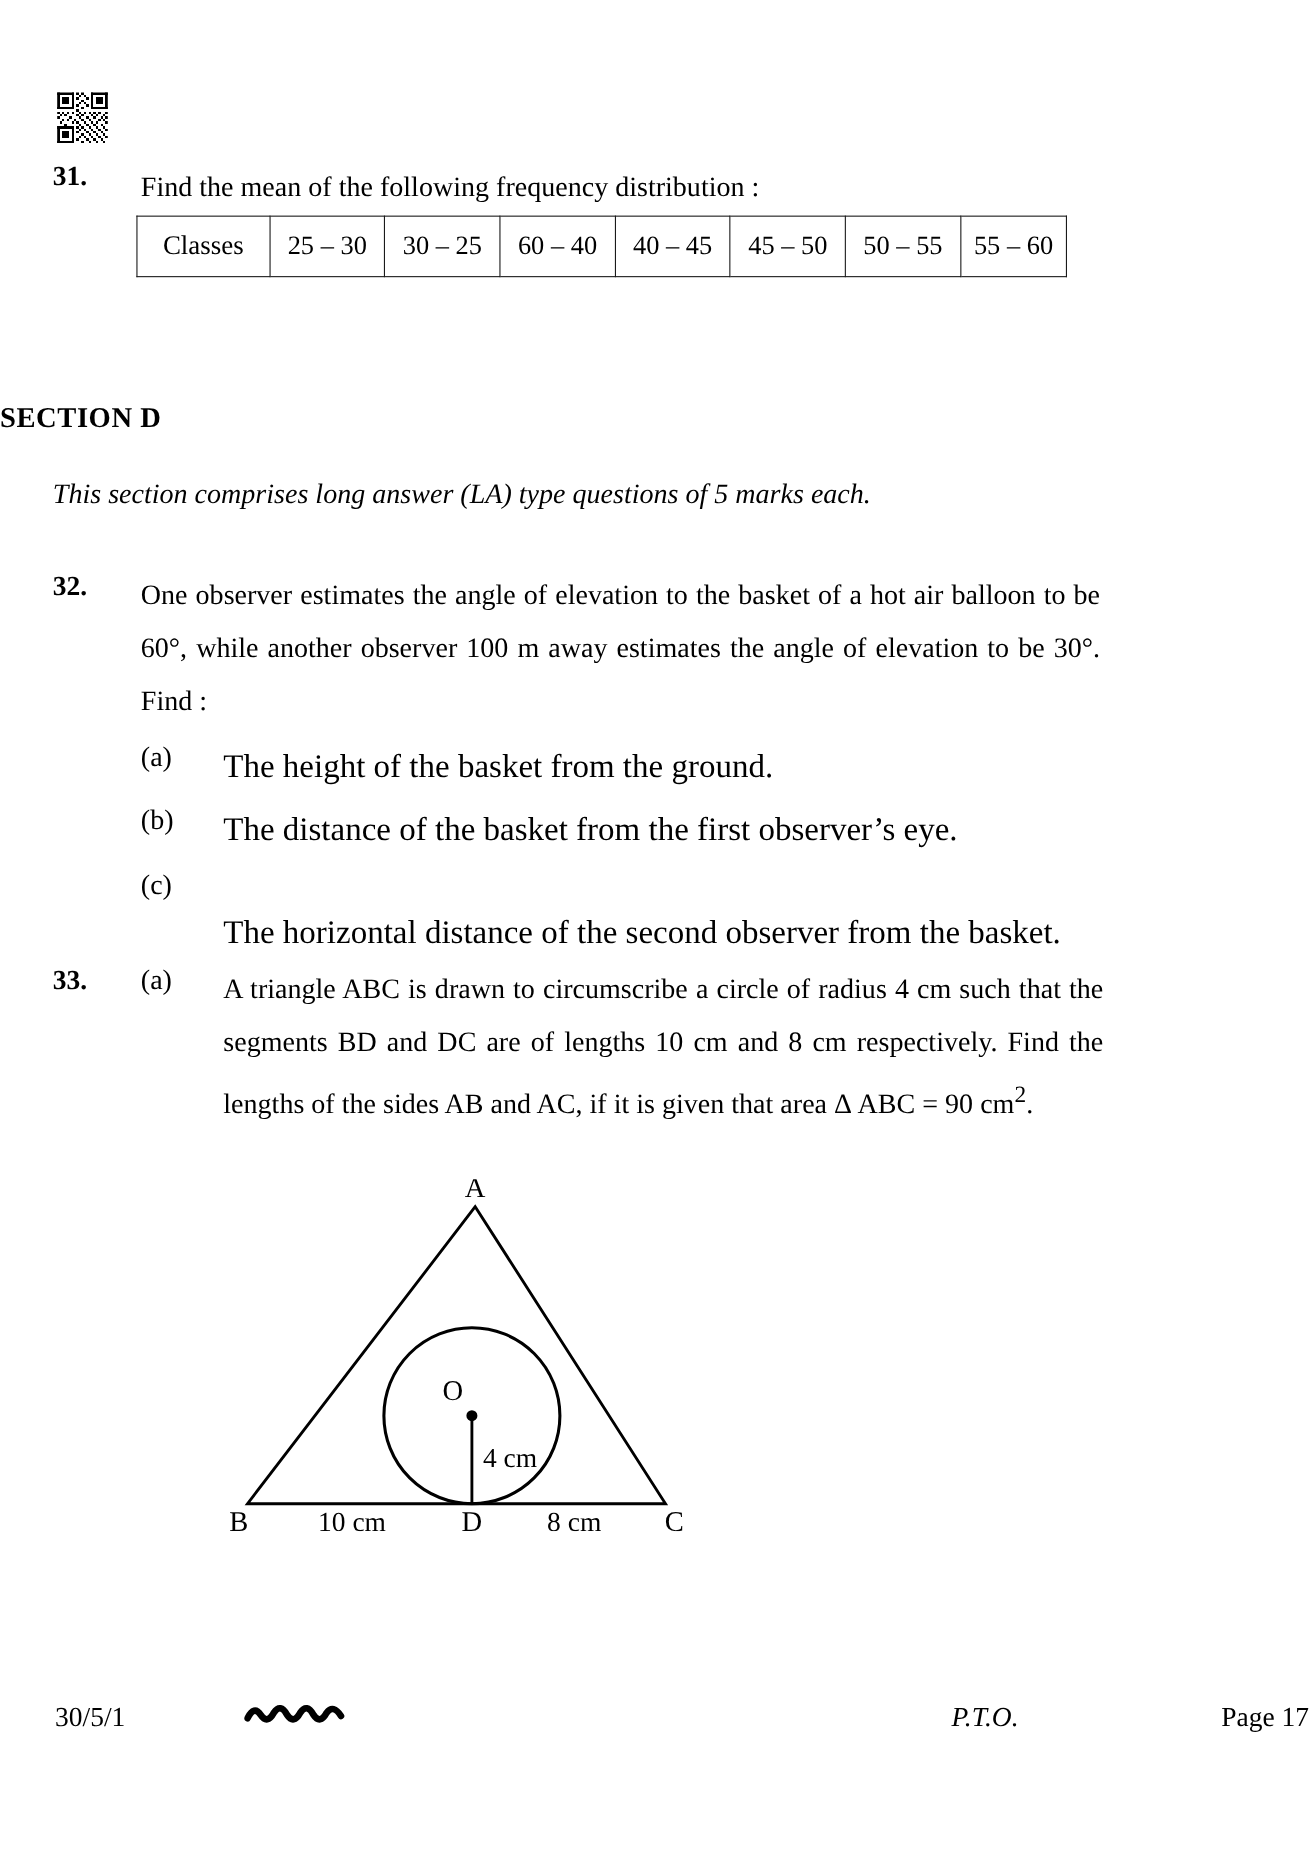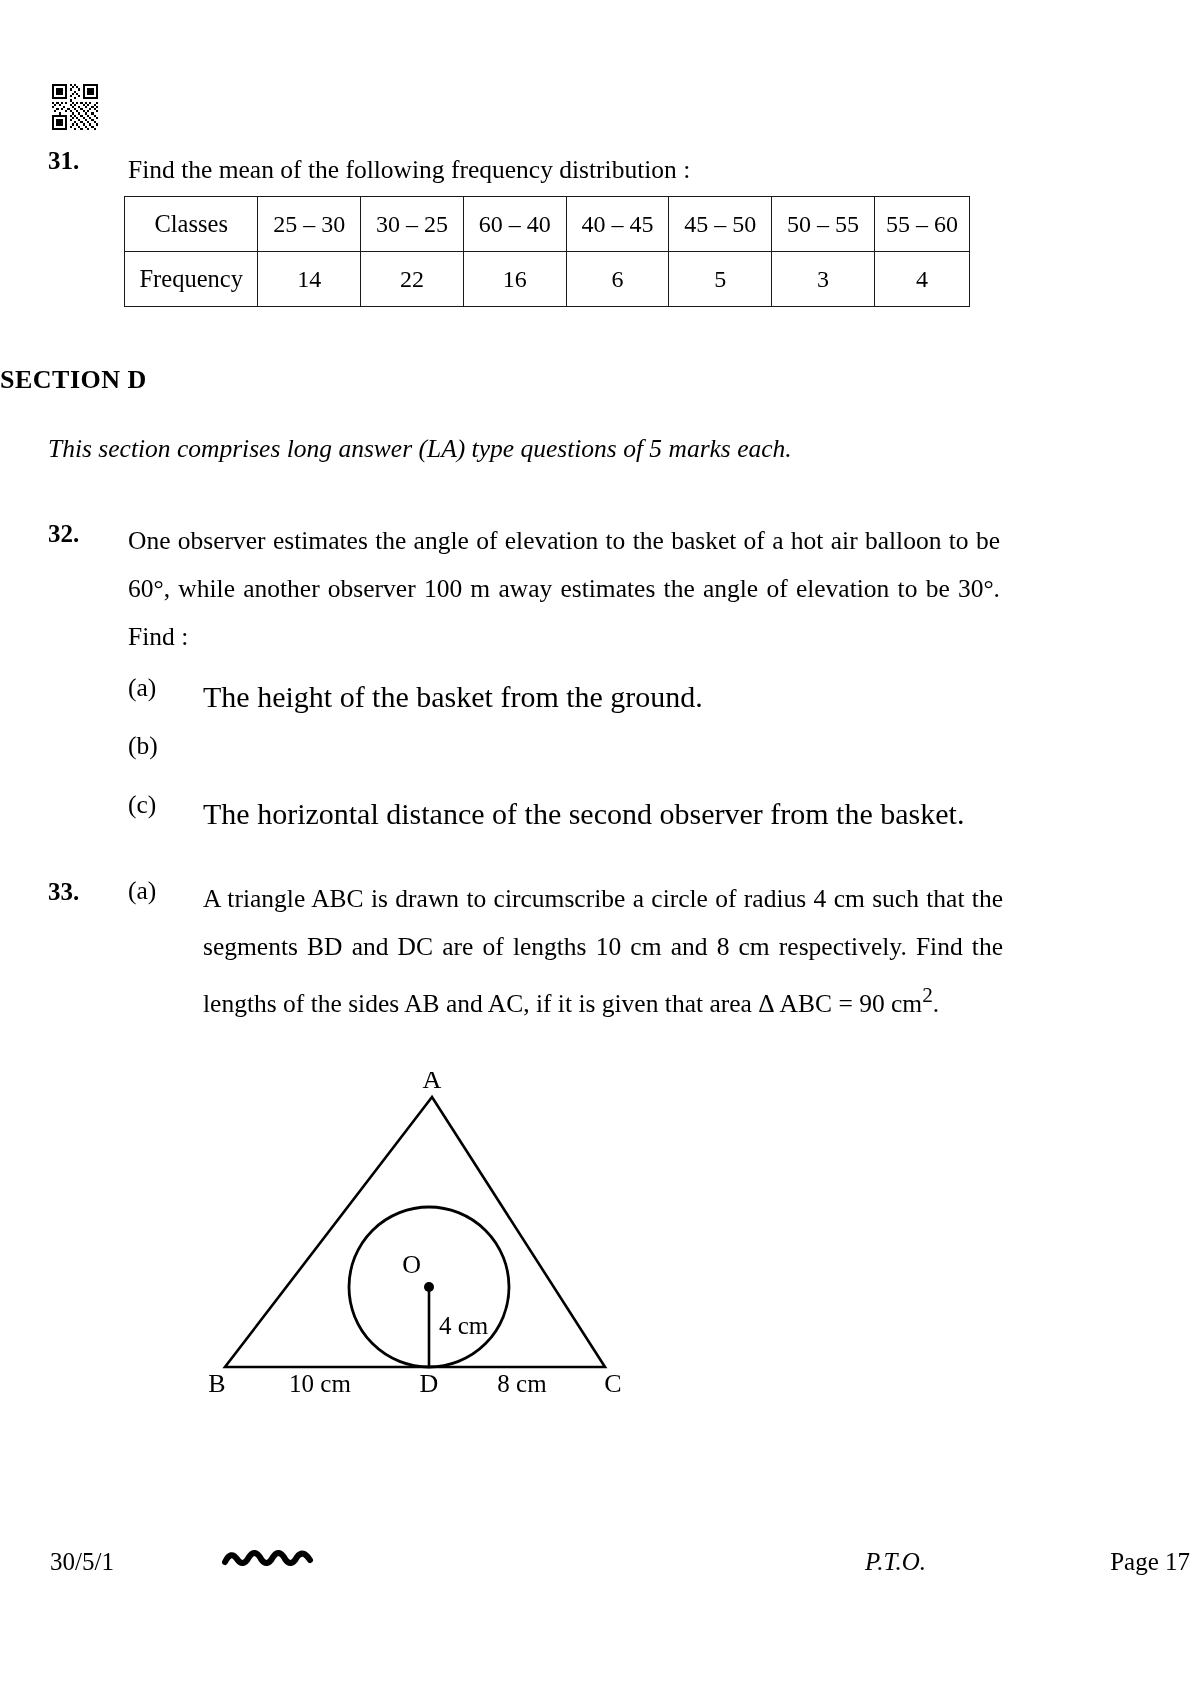--- a/index.html
+++ b/index.html
@@ -106,21 +106,21 @@
   #q32-text { left: 128px; top: 517px; width: 872px; }
 
   .sub-item { position: absolute; font-size: 30px; line-height: 48px; }
   .sub-label { position: absolute; font-size: 25.5px; }
 
   #q32a-label { left: 128px; top: 673px; }
   #q32a-text  { left: 203px; top: 673px; width: 820px; }
   #q32b-label { left: 128px; top: 731px; }
   #q32b-text  { left: 203px; top: 731px; width: 820px; }
   #q32c-label { left: 128px; top: 790px; }
-  #q32c-text  { left: 203px; top: 790px; width: 820px; }
+  #q32c-text  { left: 203px; top: 824px; width: 820px; }
 
   
   #q33-num    { left: 48px; top: 879px; }
   #q33a-label { left: 128px; top: 876px; }
   #q33a-text  { left: 203px; top: 875px; width: 800px; }
 
   
   #diagram {
     position: absolute;
     left: 195px;
@@ -278,42 +278,33 @@
         <tr>
       <td class="rowhead">Classes</td>
       <td class="cls">25 – 30</td>
       <td class="cls">30 – 25</td>
       <td class="cls">60 – 40</td>
       <td class="cls">40 – 45</td>
       <td class="cls">45 – 50</td>
       <td class="cls">50 – 55</td>
       <td class="cls last">55 – 60</td>
     </tr>
-    <tr>
-      <td class="rowhead">Frequency</td>
-      <td class="cls">14</td>
-      <td class="cls">22</td>
-      <td class="cls">16</td>
-      <td class="cls">6</td>
-      <td class="cls">5</td>
-      <td class="cls">3</td>
-      <td class="cls last">4</td>
-    </tr>
   </tbody>
     </table>
 
   <div id="section-d">SECTION D</div>
   <div id="section-note">This section comprises long answer (LA) type questions of 5 marks each.</div>
 
   <div class="qnum" id="q32-num">32.</div>
   <div class="qbody justify" id="q32-text">One observer estimates the angle of elevation to the basket of a hot air balloon to be 60°, while another observer 100 m away estimates the angle of elevation to be 30°. Find :</div>
 
   <div class="sub-label" id="q32a-label">(a)</div>
   <div class="sub-item" id="q32a-text">The height of the basket from the ground.</div>
   <div class="sub-label" id="q32b-label">(b)</div>
+  <div class="sub-item" id="q32b-text">The distance of the basket from the first observer’s eye.</div>
   <div class="sub-label" id="q32c-label">(c)</div>
   <div class="sub-item" id="q32c-text">The horizontal distance of the second observer from the basket.</div>
 
   <div class="qnum" id="q33-num">33.</div>
   <div class="sub-label" id="q33a-label">(a)</div>
   <div class="qbody justify" id="q33a-text"><span>A triangle ABC is drawn to circumscribe a circle of radius 4 cm such that the segments BD and DC are of lengths 10 cm and 8 cm respectively. Find the lengths of the sides AB and AC, if it is given that area Δ ABC = 90 cm</span><sup>2</sup><span>.</span></div>
 
   <div id="diagram">
     <svg width="480" height="320" viewBox="0 0 480 320">
 

